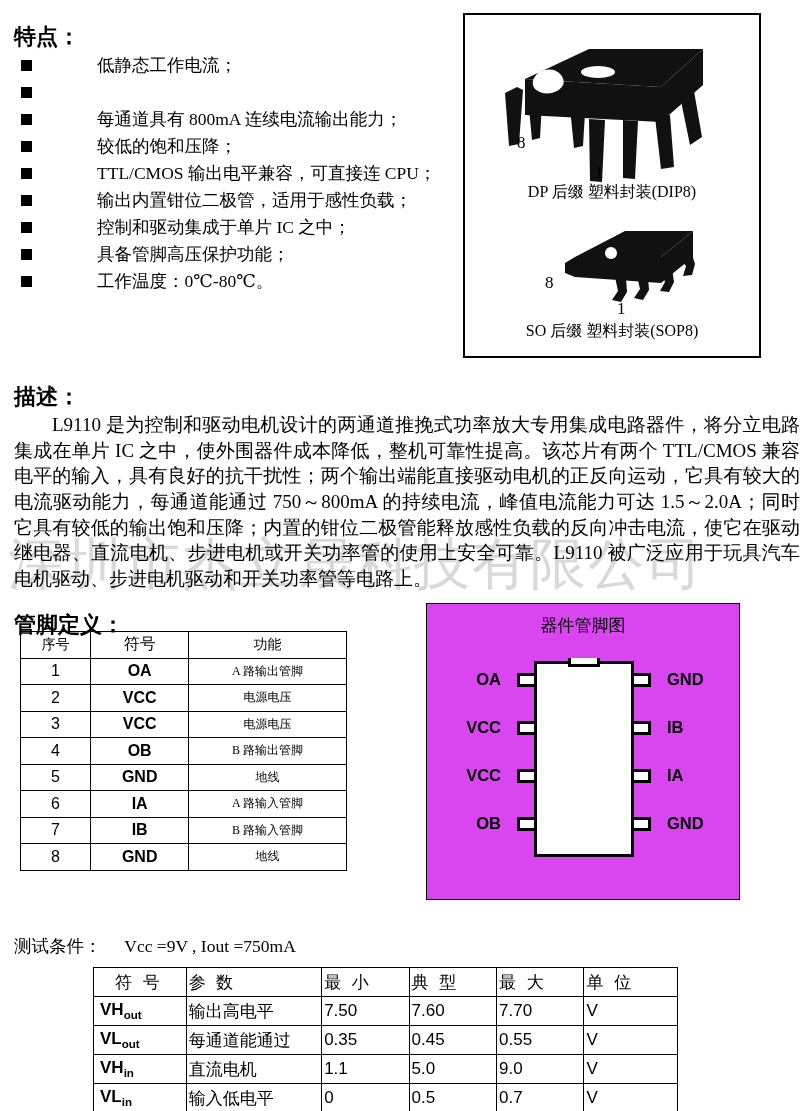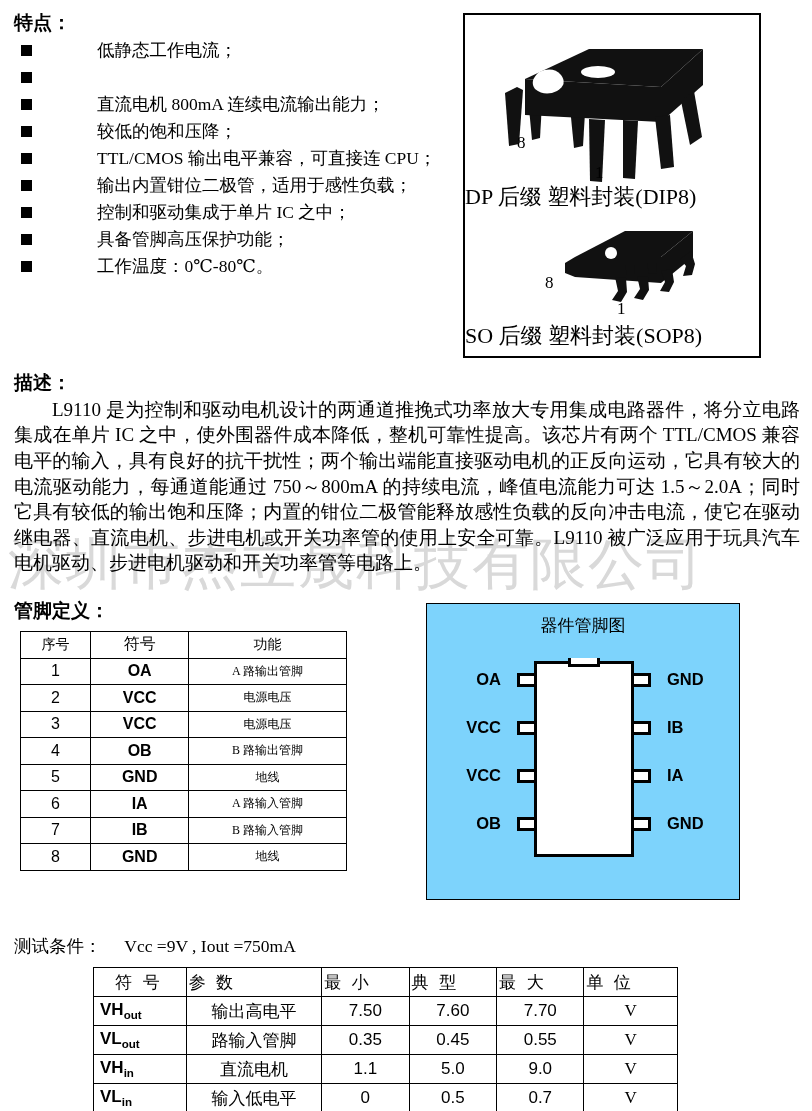--- a/index.html
+++ b/index.html
@@ -40,25 +40,25 @@
 
   
   .features {
     position: absolute;
     left: 14px;
     top: 8px;
     width: 440px;
     z-index: 2;
   }
   .section-title {
-    font-size: 19px;
+    font-size: 22px;
     font-weight: bold;
     font-family: "Liberation Sans", "DejaVu Sans", sans-serif;
     line-height: 1.15;
-    margin: 4px 0 3px 0;
+    margin: 16px 0 3px 0;
   }
   .feat-row {
     display: flex;
     align-items: flex-start;
     height: 27px;
     line-height: 27px;
     gap: 44px;
   }
   .bullet {
     display: inline-block;
@@ -82,21 +82,22 @@
     width: 298px;
     height: 345px;
     border: 2px solid #000;
     box-sizing: border-box;
     background: #fff;
     z-index: 2;
   }
   .pkg-unit { position: absolute; width: 100%; }
   .pkg-art  { position: relative; width: 100%; }
   .pkg-caption {
-    font-size: 22px;
+    text-align: center;
+    font-size: 16px;
     font-family: "Liberation Serif", "DejaVu Serif", serif;
     white-space: nowrap;
   }
   .pin-num {
     position: absolute;
     font-size: 17px;
     font-family: "Liberation Serif", "DejaVu Serif", serif;
   }
 
   
@@ -154,21 +155,21 @@
 
   
   .pinout-box {
     position: absolute;
     left: 426px;
     top: 603px;
     width: 314px;
     height: 297px;
     border: 1.5px solid #000;
     box-sizing: border-box;
-    background: #7dd3fc;
+    background: #d946ef;
     z-index: 2;
   }
   .pinout-title {
     text-align: center;
     font-size: 17px;
     margin-top: 10px;
     font-family: "Liberation Serif","DejaVu Serif",serif;
   }
   .chip-area {
     position: relative;
@@ -230,35 +231,35 @@
     position: absolute;
     left: 93px;
     top: 967px;
     width: 585px;
     z-index: 2;
   }
   .param-table td {
     border: 1.5px solid #000;
     height: 28px;
     font-size: 17px;
-    text-align: center;
+    text-align: left;
     padding: 0 2px;
     font-family: "Liberation Serif","DejaVu Serif",serif;
   }
   .param-table .c-symbol {
     width: 86px;
     text-align: left;
     padding-left: 6px;
     font-family: "Liberation Sans","DejaVu Sans",sans-serif;
     font-weight: bold;
     font-size: 17px;
   }
   .param-table .c-param { width: 136px; }
   .param-table .c-val   { width: 85px; font-family: "Liberation Sans","DejaVu Sans",sans-serif; font-size: 17px;}
-  .param-table .c-unit  { width: 92px; font-family: Liberation Serif, serif; font-size: 17px;}
+  .param-table .c-unit  { width: 92px; font-family: Liberation Sans, sans-serif; font-size: 17px;}
   .param-table thead td {
     font-family: "Liberation Serif","DejaVu Serif",serif;
     font-weight: normal;
     letter-spacing: 3px;
     text-align: left;
     font-size: 17px;
   }
   .param-table thead td.c-symbol { text-align: center; padding-left: 0; font-weight: normal; }
   sub { font-size: 0.68em; }
 </style>
@@ -273,21 +274,21 @@
     <div class="section-title">特点：</div>
     <div class="feat-row">
       <span class="bullet"></span>
       <span class="feat-text">低静态工作电流；</span>
     </div>
     <div class="feat-row">
       <span class="bullet"></span>
     </div>
     <div class="feat-row">
       <span class="bullet"></span>
-      <span class="feat-text">直流电机 800mA 连续电流输出能力；</span>
+      <span class="feat-text">每通道具有 800mA 连续电流输出能力；</span>
     </div>
     <div class="feat-row">
       <span class="bullet"></span>
       <span class="feat-text">较低的饱和压降；</span>
     </div>
     <div class="feat-row">
       <span class="bullet"></span>
       <span class="feat-text">TTL/CMOS 输出电平兼容，可直接连 CPU；</span>
     </div>
     <div class="feat-row">
@@ -490,21 +491,21 @@
       <tr>
         <td class="c-symbol"><span>VH</span><sub>out</sub></td>
         <td class="c-param">输出高电平</td>
         <td class="c-val">7.50</td>
         <td class="c-val">7.60</td>
         <td class="c-val">7.70</td>
         <td class="c-unit">V</td>
       </tr>
       <tr>
         <td class="c-symbol"><span>VL</span><sub>out</sub></td>
-        <td class="c-param">路输入管脚</td>
+        <td class="c-param">每通道能通过</td>
         <td class="c-val">0.35</td>
         <td class="c-val">0.45</td>
         <td class="c-val">0.55</td>
         <td class="c-unit">V</td>
       </tr>
       <tr>
         <td class="c-symbol"><span>VH</span><sub>in</sub></td>
         <td class="c-param">直流电机</td>
         <td class="c-val">1.1</td>
         <td class="c-val">5.0</td>

